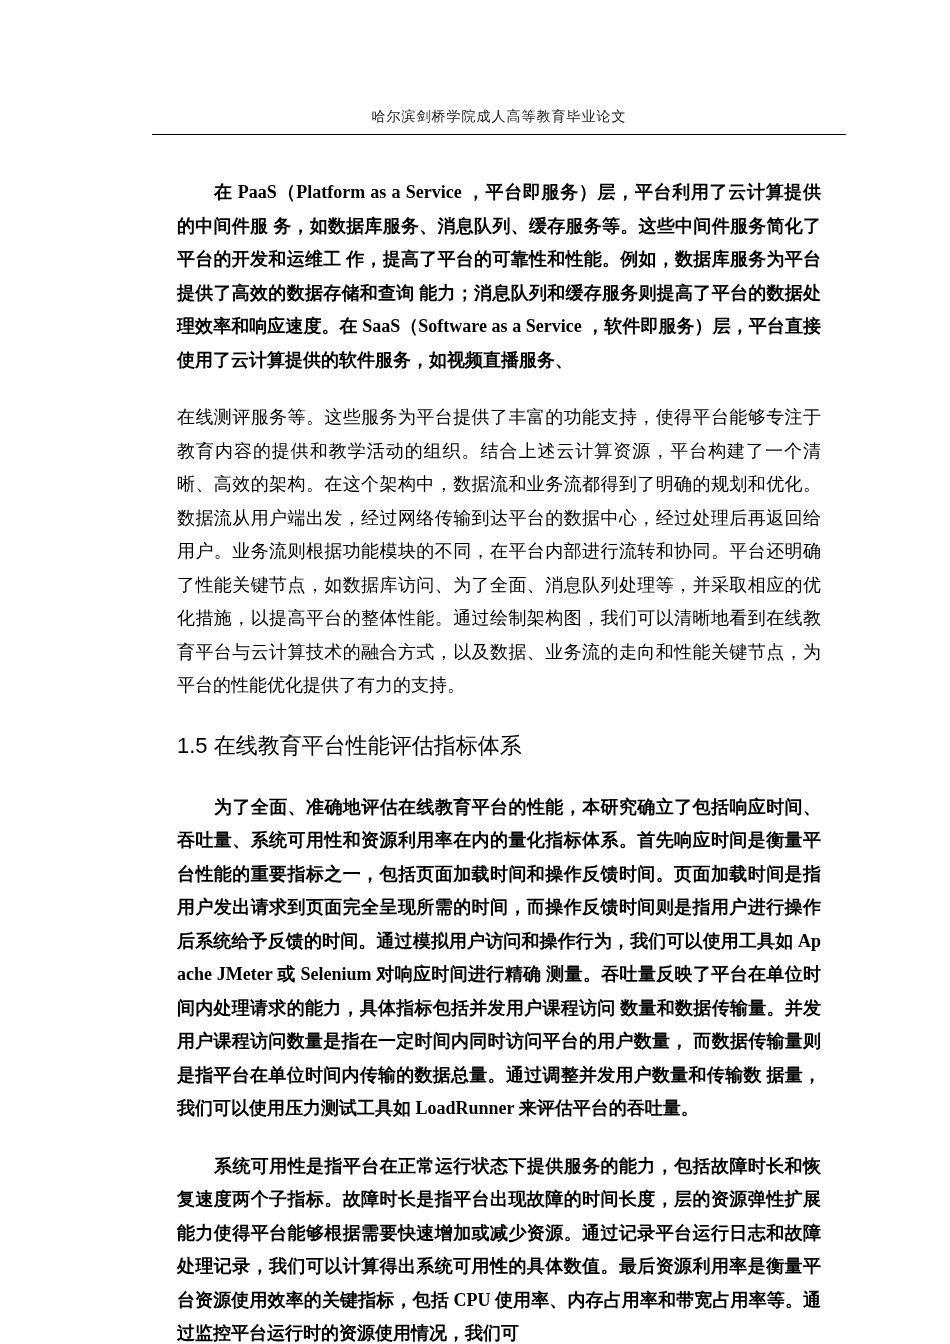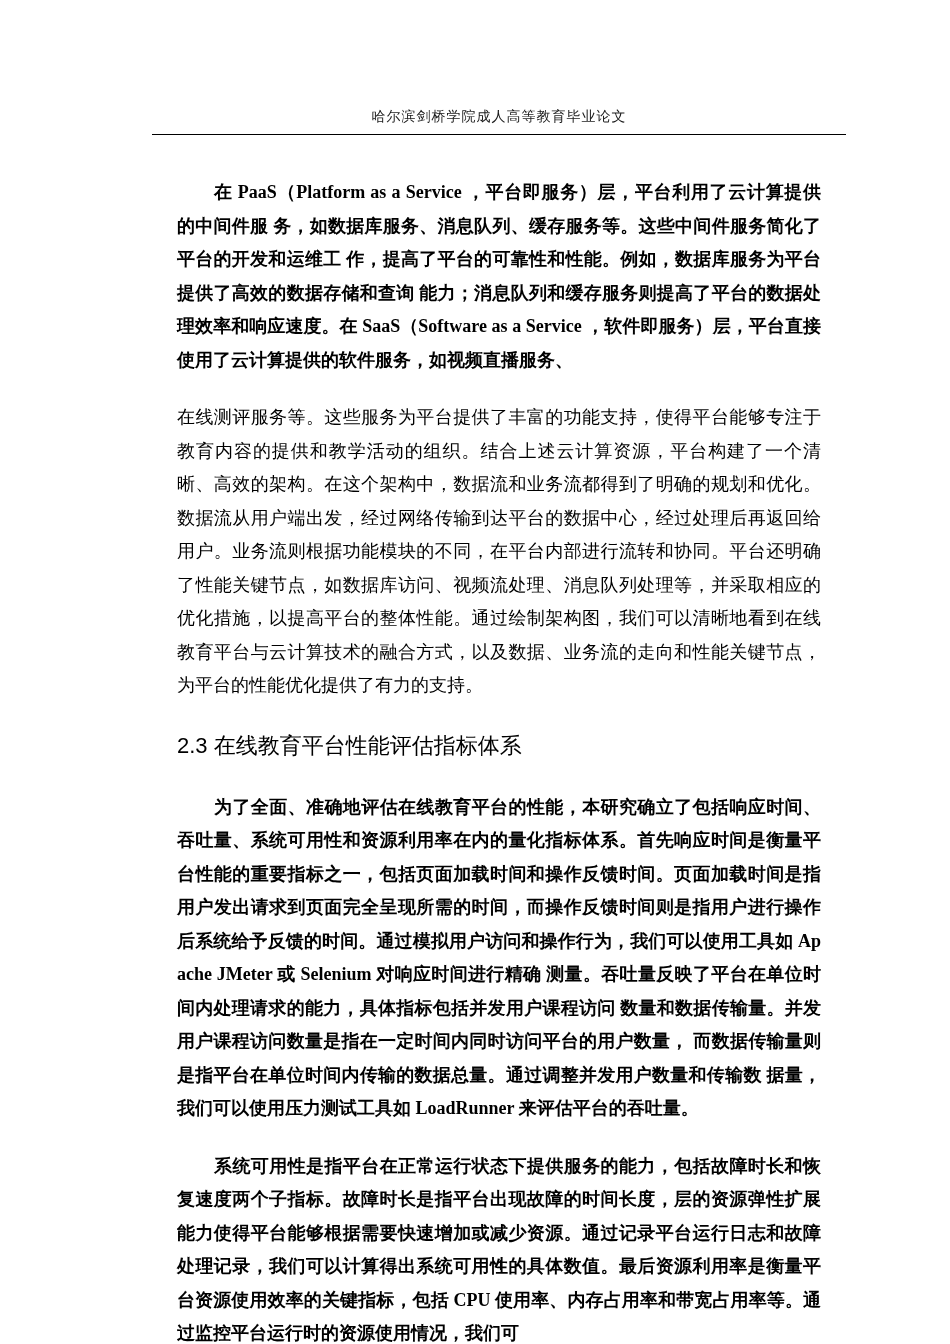--- a/index.html
+++ b/index.html
@@ -78,22 +78,22 @@
 
 <div class="page">
 
   <div class="header">
     <span class="header-title">哈尔滨剑桥学院成人高等教育毕业论文</span>
   </div>
   <div class="header-rule"></div>
 
   <div class="content">
     <p class="para indent">在 PaaS（Platform as a Service ，平台即服务）层，平台利用了云计算提供的中间件服 务，如数据库服务、消息队列、缓存服务等。这些中间件服务简化了平台的开发和运维工 作，提高了平台的可靠性和性能。例如，数据库服务为平台提供了高效的数据存储和查询 能力；消息队列和缓存服务则提高了平台的数据处理效率和响应速度。在 SaaS（Software as a Service ，软件即服务）层，平台直接使用了云计算提供的软件服务，如视频直播服务、</p>
-    <p class="para">在线测评服务等。这些服务为平台提供了丰富的功能支持，使得平台能够专注于教育内容的提供和教学活动的组织。结合上述云计算资源，平台构建了一个清晰、高效的架构。在这个架构中，数据流和业务流都得到了明确的规划和优化。数据流从用户端出发，经过网络传输到达平台的数据中心，经过处理后再返回给用户。业务流则根据功能模块的不同，在平台内部进行流转和协同。平台还明确了性能关键节点，如数据库访问、视频流处理、消息队列处理等，并采取相应的优化措施，以提高平台的整体性能。通过绘制架构图，我们可以清晰地看到在线教育平台与云计算技术的融合方式，以及数据、业务流的走向和性能关键节点，为平台的性能优化提供了有力的支持。</p>
-    <h2 class="section-heading">2.3 在线教育平台性能评估指标体系</h2>
+    <p class="para">在线测评服务等。这些服务为平台提供了丰富的功能支持，使得平台能够专注于教育内容的提供和教学活动的组织。结合上述云计算资源，平台构建了一个清晰、高效的架构。在这个架构中，数据流和业务流都得到了明确的规划和优化。数据流从用户端出发，经过网络传输到达平台的数据中心，经过处理后再返回给用户。业务流则根据功能模块的不同，在平台内部进行流转和协同。平台还明确了性能关键节点，如数据库访问、为了全面、消息队列处理等，并采取相应的优化措施，以提高平台的整体性能。通过绘制架构图，我们可以清晰地看到在线教育平台与云计算技术的融合方式，以及数据、业务流的走向和性能关键节点，为平台的性能优化提供了有力的支持。</p>
+    <h2 class="section-heading">1.5 在线教育平台性能评估指标体系</h2>
     <p class="para indent">为了全面、准确地评估在线教育平台的性能，本研究确立了包括响应时间、吞吐量、系统可用性和资源利用率在内的量化指标体系。首先响应时间是衡量平台性能的重要指标之一，包括页面加载时间和操作反馈时间。页面加载时间是指用户发出请求到页面完全呈现所需的时间，而操作反馈时间则是指用户进行操作后系统给予反馈的时间。通过模拟用户访问和操作行为，我们可以使用工具如 Apache JMeter 或 Selenium 对响应时间进行精确 测量。吞吐量反映了平台在单位时间内处理请求的能力，具体指标包括并发用户课程访问 数量和数据传输量。并发用户课程访问数量是指在一定时间内同时访问平台的用户数量， 而数据传输量则是指平台在单位时间内传输的数据总量。通过调整并发用户数量和传输数 据量，我们可以使用压力测试工具如 LoadRunner 来评估平台的吞吐量。</p>
     <p class="para indent">系统可用性是指平台在正常运行状态下提供服务的能力，包括故障时长和恢复速度两个子指标。故障时长是指平台出现故障的时间长度，层的资源弹性扩展能力使得平台能够根据需要快速增加或减少资源。通过记录平台运行日志和故障处理记录，我们可以计算得出系统可用性的具体数值。最后资源利用率是衡量平台资源使用效率的关键指标，包括 CPU 使用率、内存占用率和带宽占用率等。通过监控平台运行时的资源使用情况，我们可</p>
   </div>
 
   <div class="footer">
     <span class="page-number">4</span>
   </div>
 
 </div>
 

